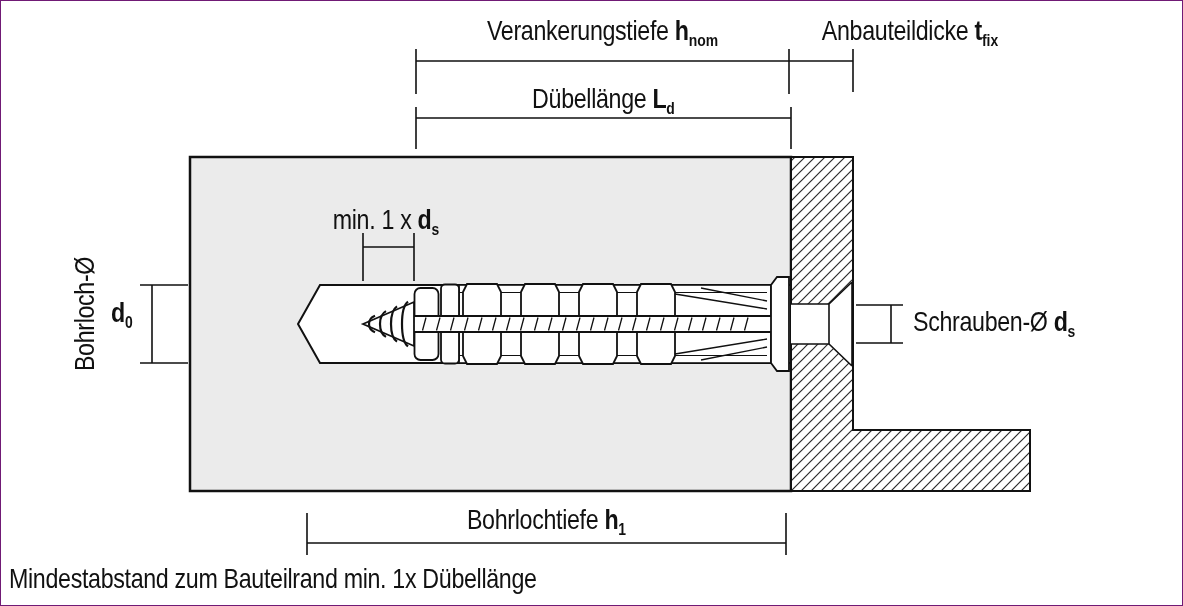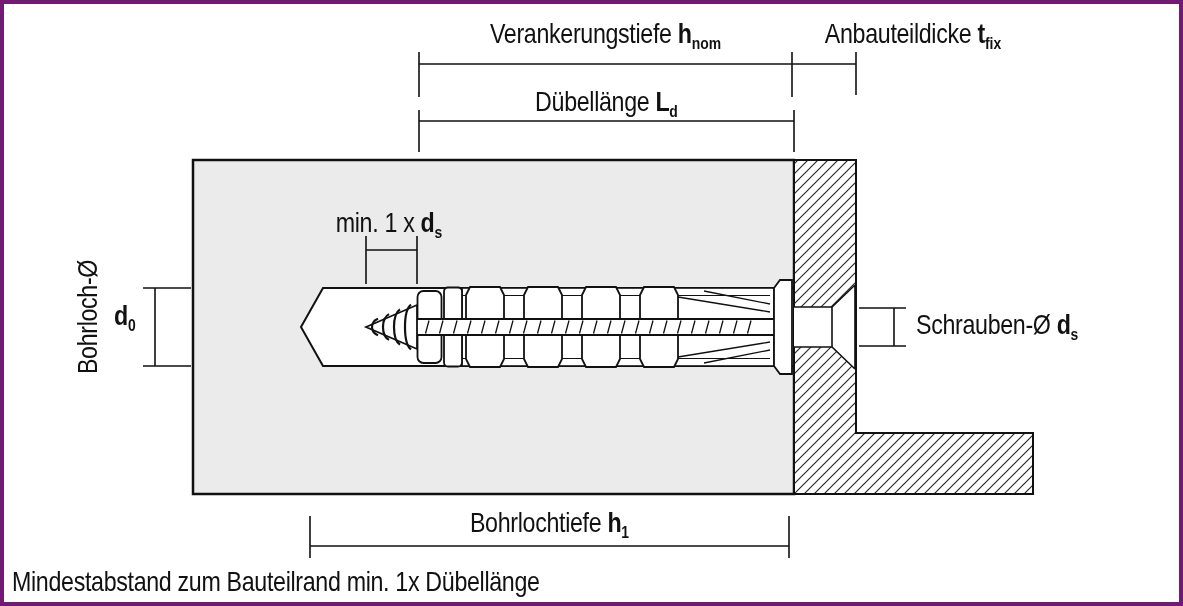--- a/index.html
+++ b/index.html
@@ -1,18 +1,18 @@
 <!DOCTYPE html>
 <html><head>
 <meta charset="utf-8">
 <style>
   html,body{margin:0;padding:0;background:#fff;}
   #stage{
     position:relative;width:1183px;height:606px;overflow:hidden;
-    background:#fff;border:4px solid #701a75;box-sizing:border-box;
+    background:#fff;border:1px solid #701a75;box-sizing:border-box;
     font-family:"Liberation Sans","DejaVu Sans",sans-serif;color:#111;
   }
   #diagram{position:absolute;left:0;top:0;}
   .lbl{
     position:absolute;font-size:28px;line-height:1.05;letter-spacing:-0.4px;
     white-space:nowrap;color:#111;transform:scaleX(0.83);transform-origin:center;
   }
   .lbl b{font-weight:700;}
   .lbl sub{font-size:0.6em;font-weight:700;vertical-align:-0.38em;line-height:0;letter-spacing:0;}
   .center{text-align:center;}

